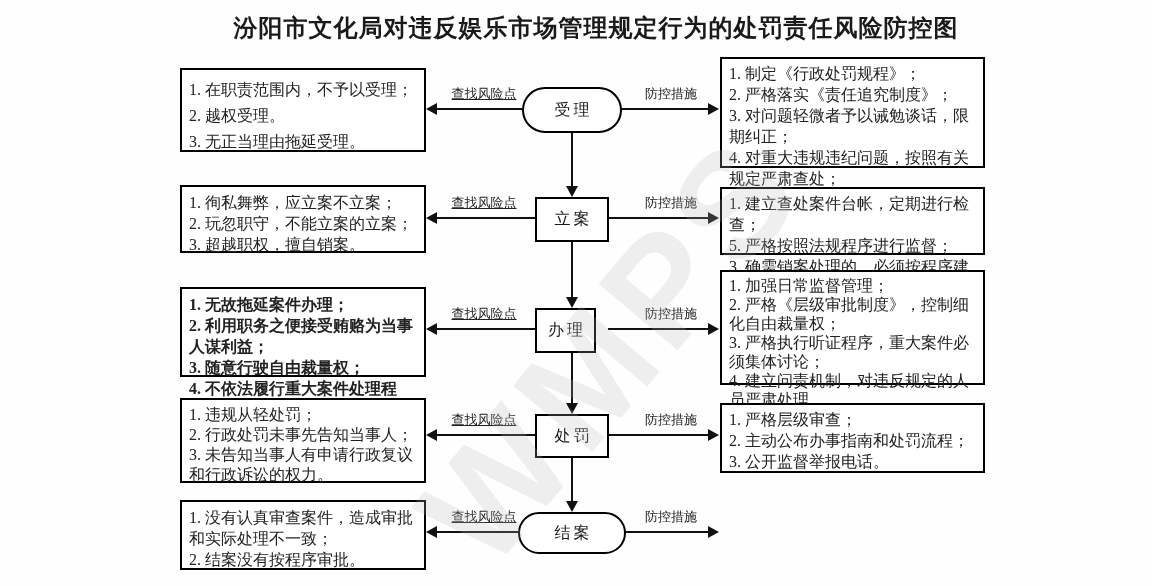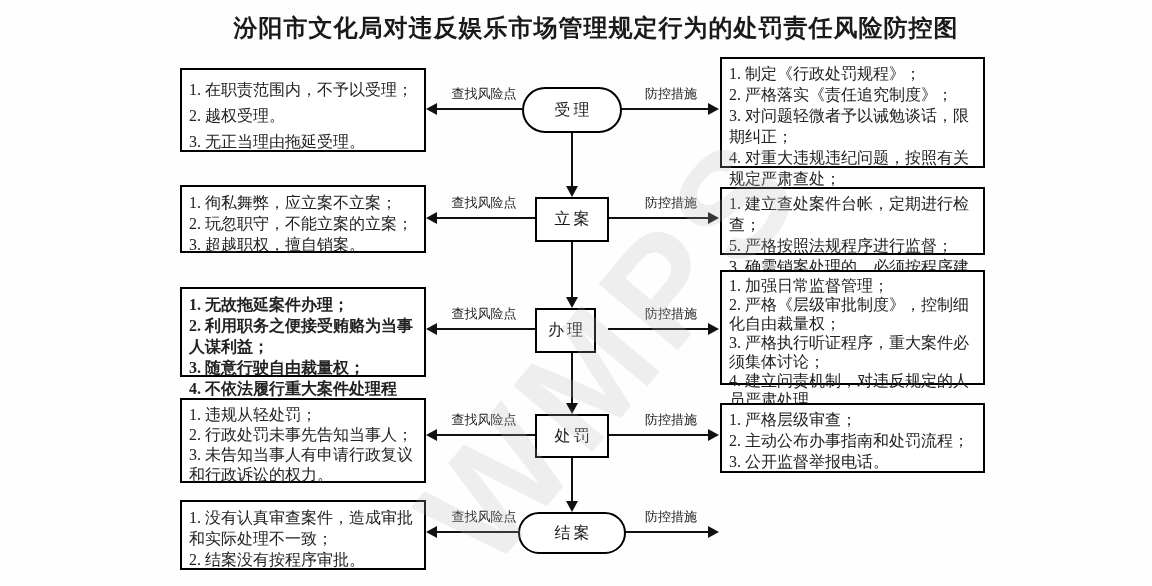--- a/index.html
+++ b/index.html
@@ -36,21 +36,21 @@
   .n4{left:518px;top:512px;width:108px;height:42px;border-radius:21px;}
 
   .hline{position:absolute;height:2px;background:#111;z-index:1;}
   .vline{position:absolute;left:571px;width:2px;background:#111;z-index:1;}
   .ah{position:absolute;width:0;height:0;z-index:1;}
   .ah-left{left:426px;border-top:6px solid transparent;border-bottom:6px solid transparent;border-right:11px solid #111;}
   .ah-right{left:708px;border-top:6px solid transparent;border-bottom:6px solid transparent;border-left:11px solid #111;}
   .ah-down{left:566px;border-left:6px solid transparent;border-right:6px solid transparent;border-top:11px solid #111;}
 
   .alabel{position:absolute;font-size:13px;color:#222;text-align:center;z-index:2;}
-  .lab-left{left:434px;width:100px;}
+  .lab-left{left:434px;width:100px;text-decoration:underline;}
   .lab-right{left:626px;width:90px;}
 
   
   .y0{top:108px;} .y0h{top:103px;} .lab-y0{top:85px;}
   .y1{top:217px;} .y1h{top:212px;} .lab-y1{top:194px;}
   .y2{top:328px;} .y2h{top:323px;} .lab-y2{top:305px;}
   .y3{top:434px;} .y3h{top:429px;} .lab-y3{top:411px;}
   .y4{top:531px;} .y4h{top:526px;} .lab-y4{top:508px;}
 
   .hl-l0{left:436px;width:86px;} .hl-r0{left:621px;width:87px;}

